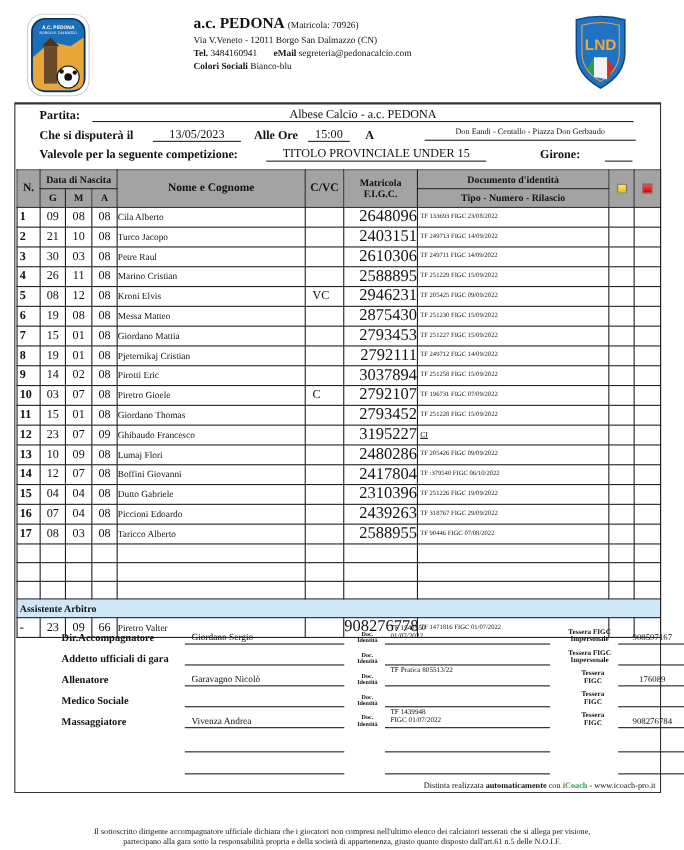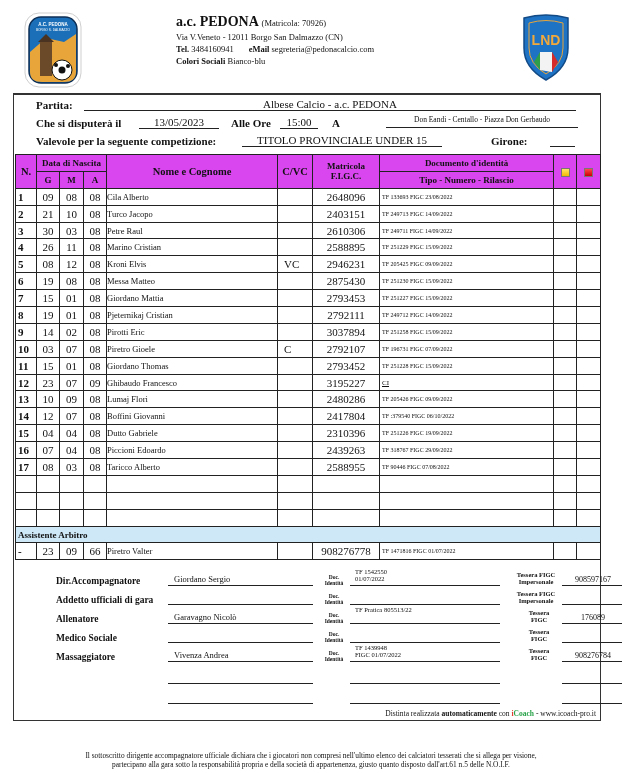--- a/index.html
+++ b/index.html
@@ -16,27 +16,27 @@
 
   
   .main-box { position: absolute; left: 13px; top: 93px; width: 588px; height: 628px; border: 1px solid #333; border-top: 2px solid #333;}
   .form-line { position: absolute; font-weight: bold; font-size: 11px; }
   .uline { position: absolute; border-bottom: 1px solid #222; height: 13px; font-size: 11px; text-align: center; font-weight: normal; }
   .uline.small { font-size: 7.5px; }
 
   
   .grid { position: absolute; left: 15px; top: 154px; width: 585px; border-collapse: collapse; table-layout: fixed; }
   .grid td, .grid th { border: 1.5px solid #222; padding: 0; height: 16.9px; vertical-align: middle; overflow: hidden; white-space: nowrap; }
-  .grid th { background: #d946ef; font-weight: bold; font-size: 10.5px; text-align: center; }
+  .grid th { background: #a3a3a3; font-weight: bold; font-size: 10.5px; text-align: center; }
   .grid th.sm { font-size: 9px; }
   .grid td.num { font-weight: bold; font-size: 11px; padding-left: 2px; }
   .grid td.d { font-size: 11px; text-align: center; }
   .grid td.name { font-size: 8.5px; }
   .grid td.cvc { font-size: 11px; padding-left: 6px; }
-  .grid td.matr { font-size: 11px; text-align: center; }
+  .grid td.matr { font-size: 15px; text-align: right; }
   .grid td.doc { font-size: 6px; padding-left: 2px; }
   .grid td.doc.ci { font-size: 7px; text-decoration: underline; }
   .grid tr.sec td { background: #cfe8f7; font-weight: bold; font-size: 9px; padding-left: 2px; }
   .card { display: inline-block; width: 9px; height: 9px; border: 1px solid #777; vertical-align: middle; }
   .card.yellow { background: linear-gradient(#ffe566, #f3b900); }
   .card.red { background: linear-gradient(#ff4a4a, #cc0000); }
 
   
   .staff-row { position: absolute; left: 0; width: 588px; height: 20px; margin-left: 36px; }
   .staff-label { position: absolute; left: 6px; top: 4px; font-weight: bold; font-size: 9.5px; }

